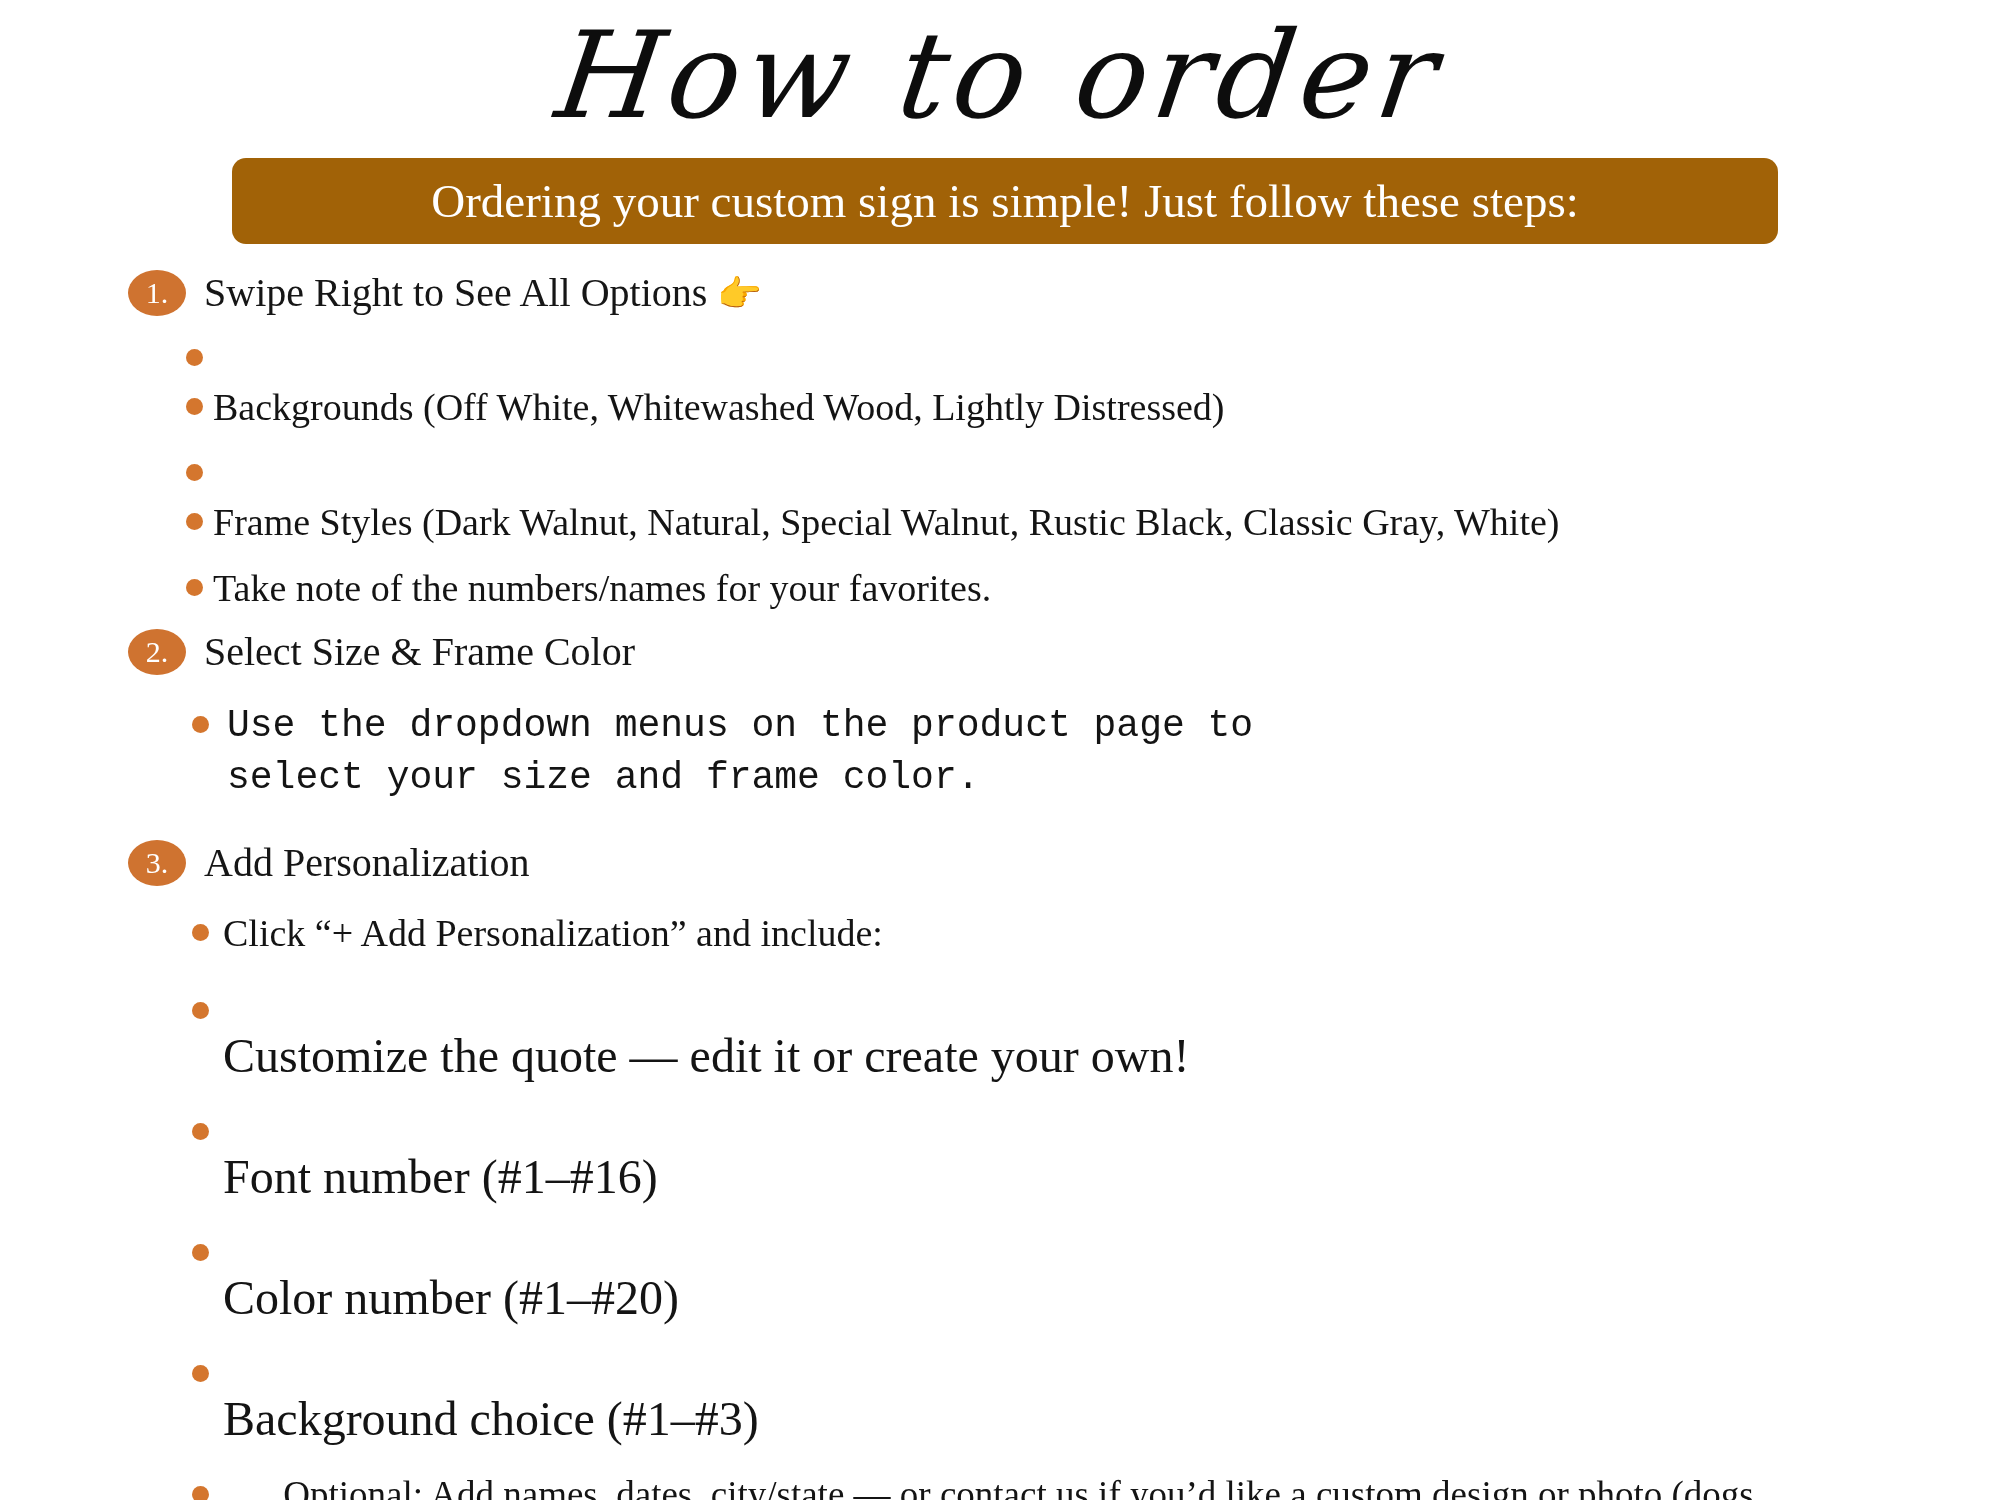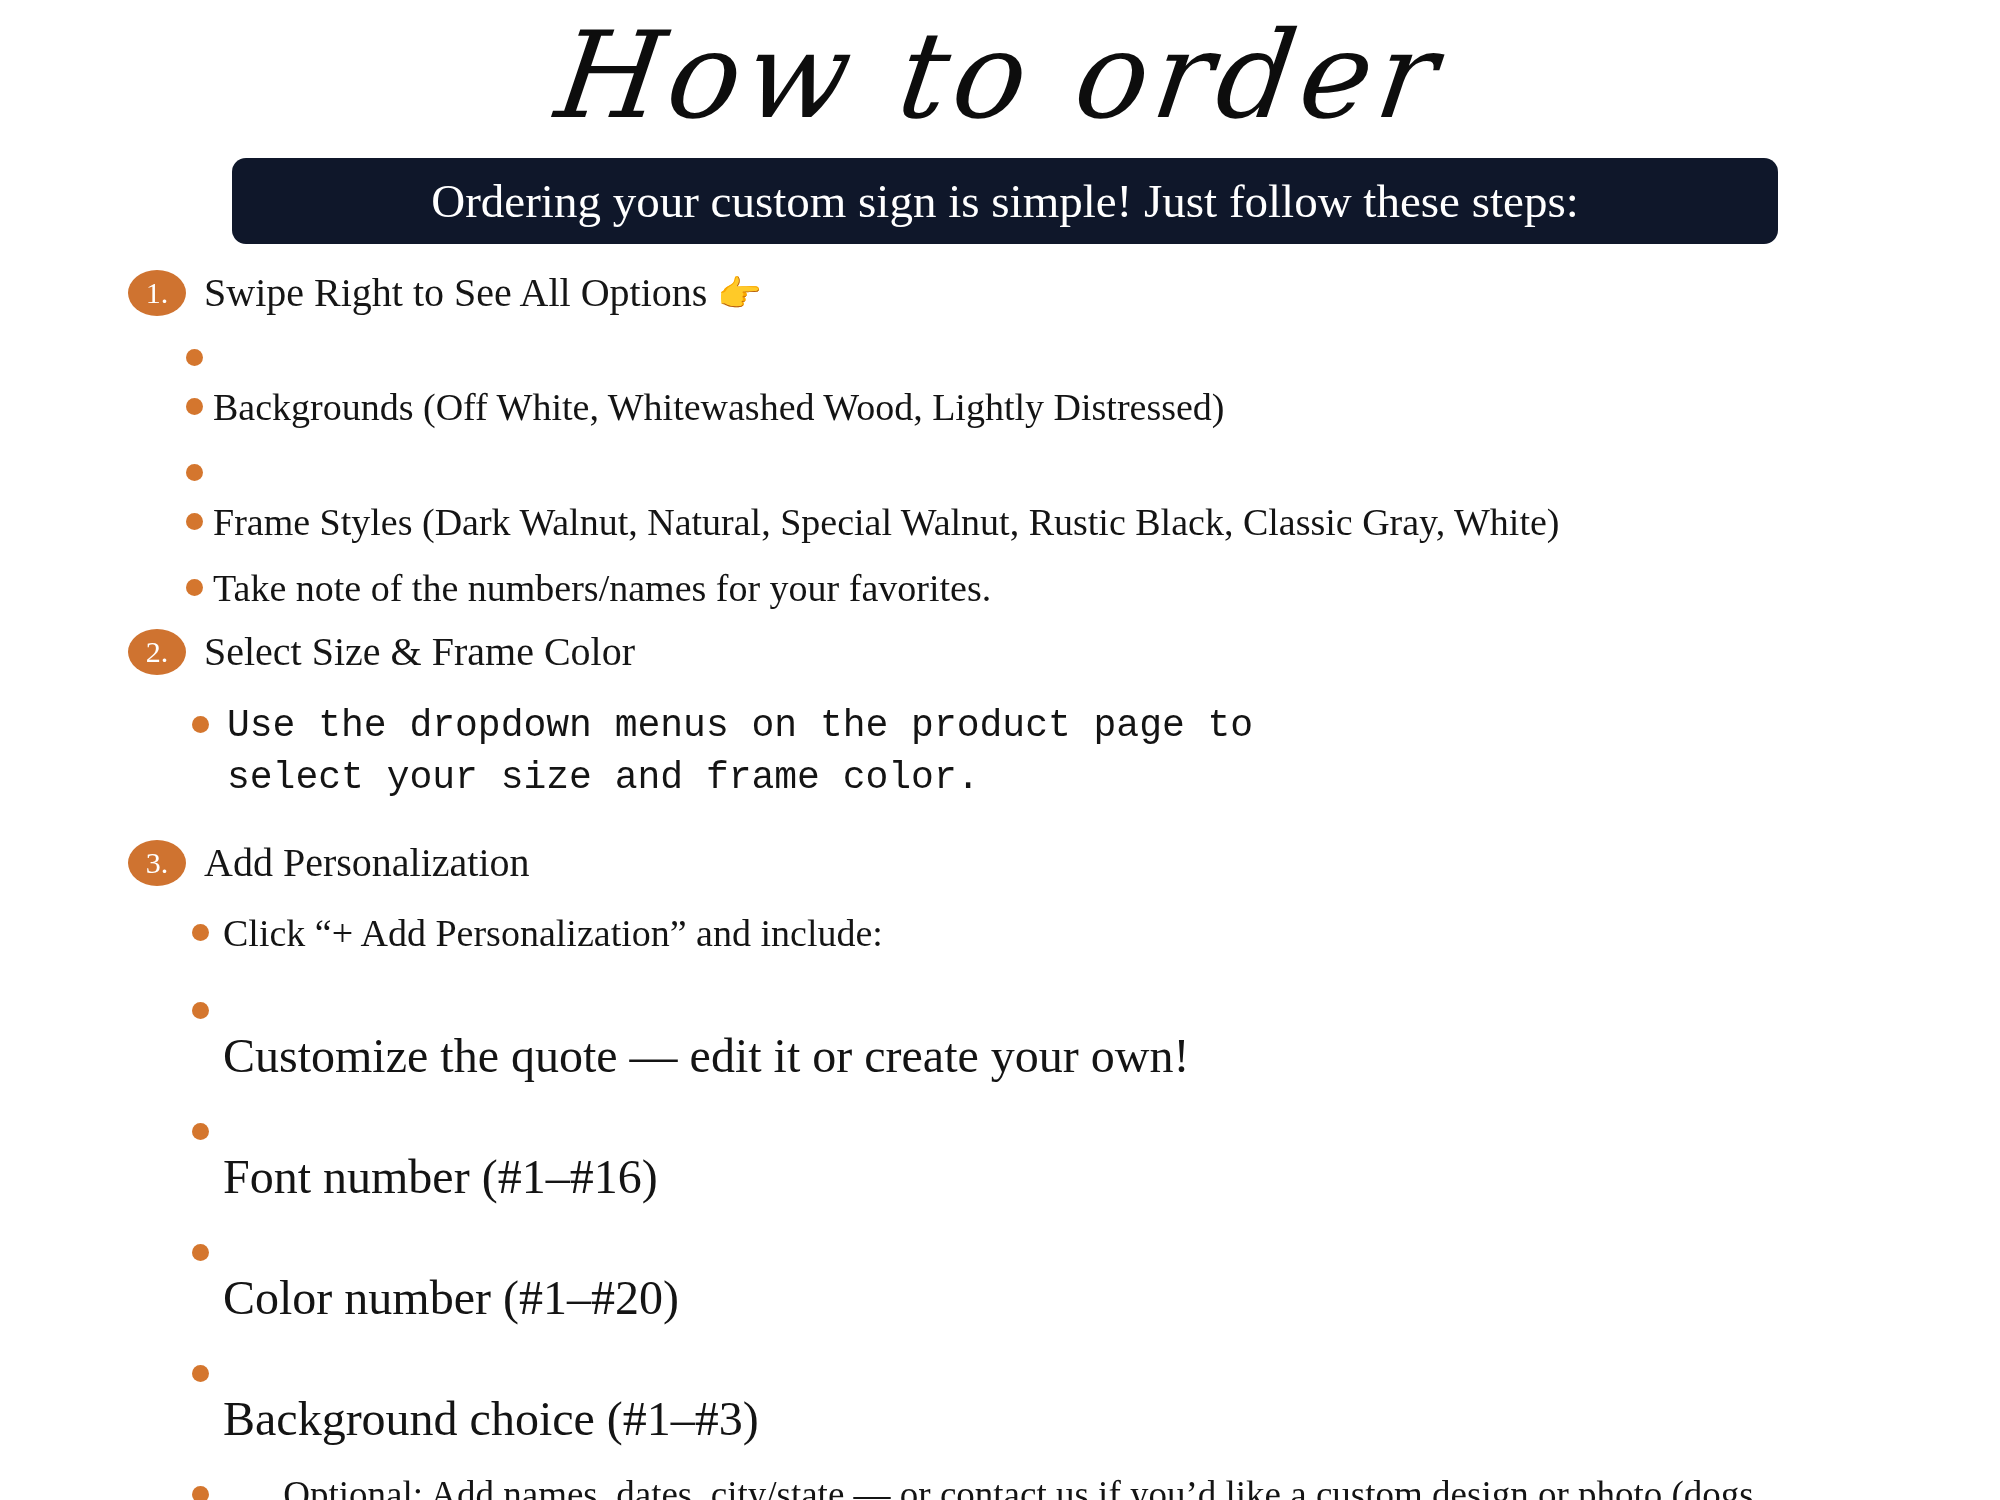--- a/index.html
+++ b/index.html
@@ -39,21 +39,21 @@
     white-space: nowrap;
   }
 
   
   .banner {
     position: absolute;
     left: 232px;
     top: 158px;
     width: 1546px;
     height: 86px;
-    background: #0f172a;
+    background: #a16207;
     border-radius: 14px;
     display: flex;
     align-items: center;
     justify-content: center;
   }
   .banner-text {
     color: #ffffff;
     font-size: 47px;
     line-height: 52px;
     font-family: "Liberation Serif", serif;

